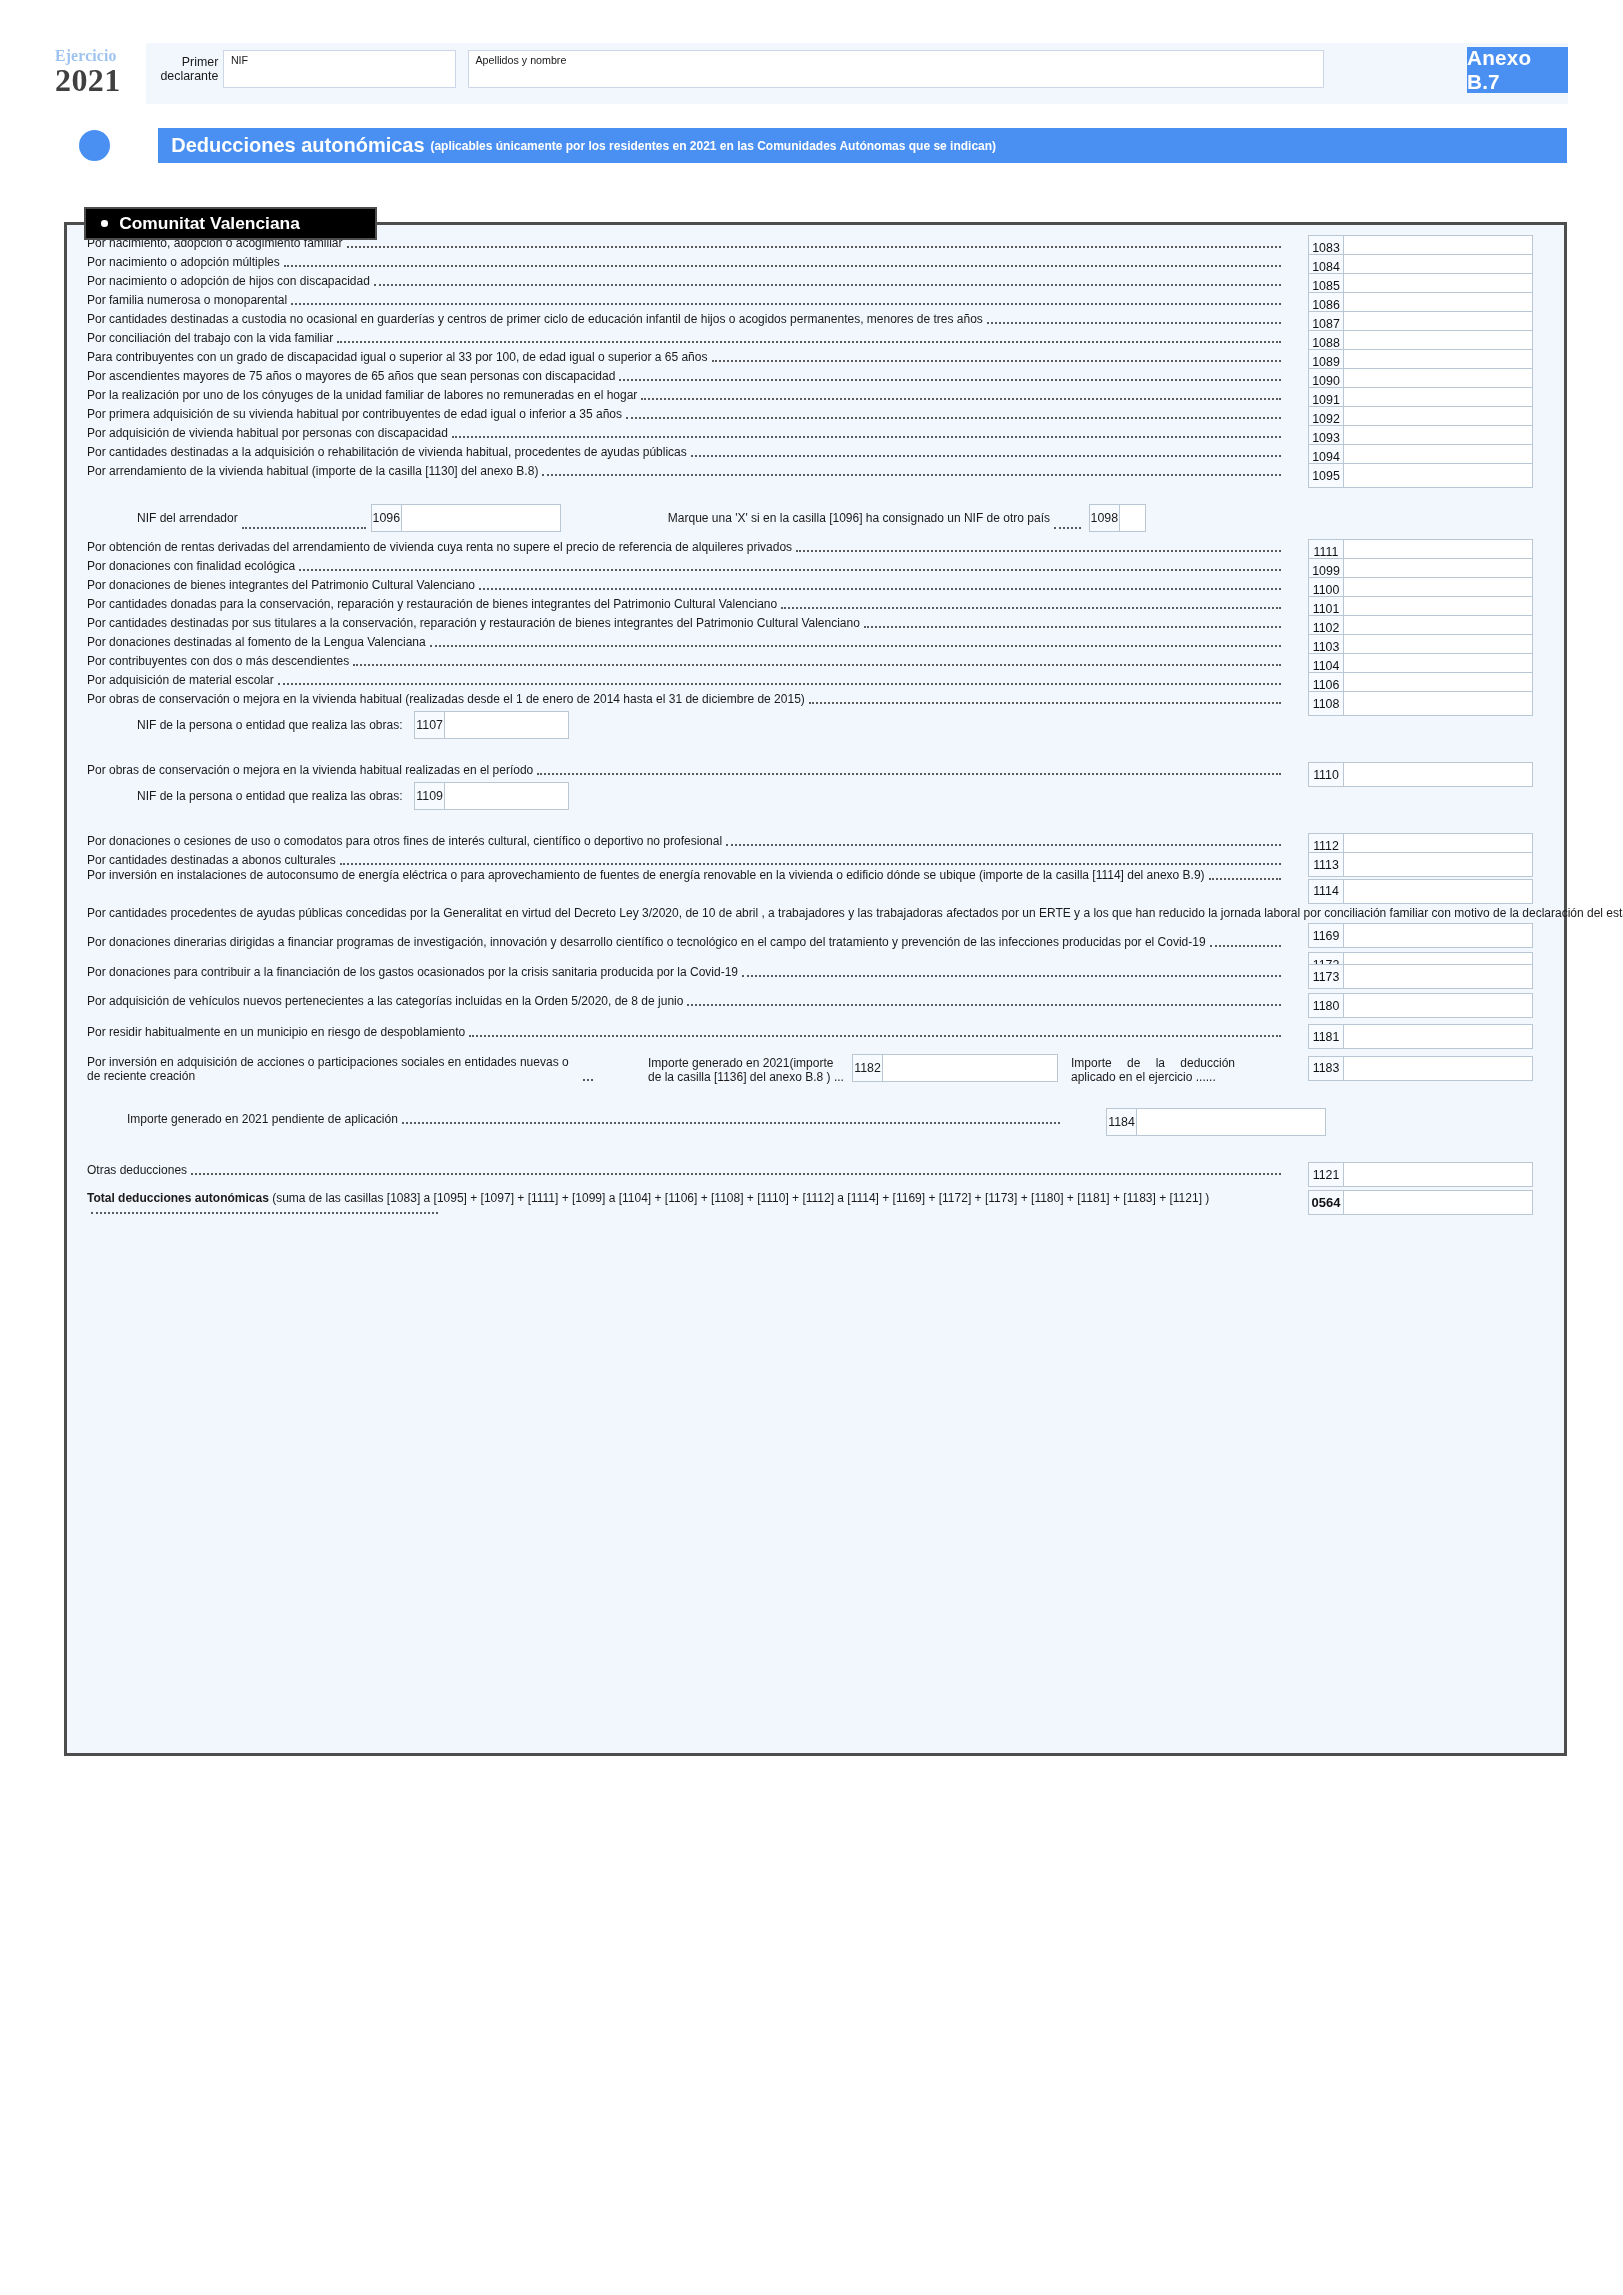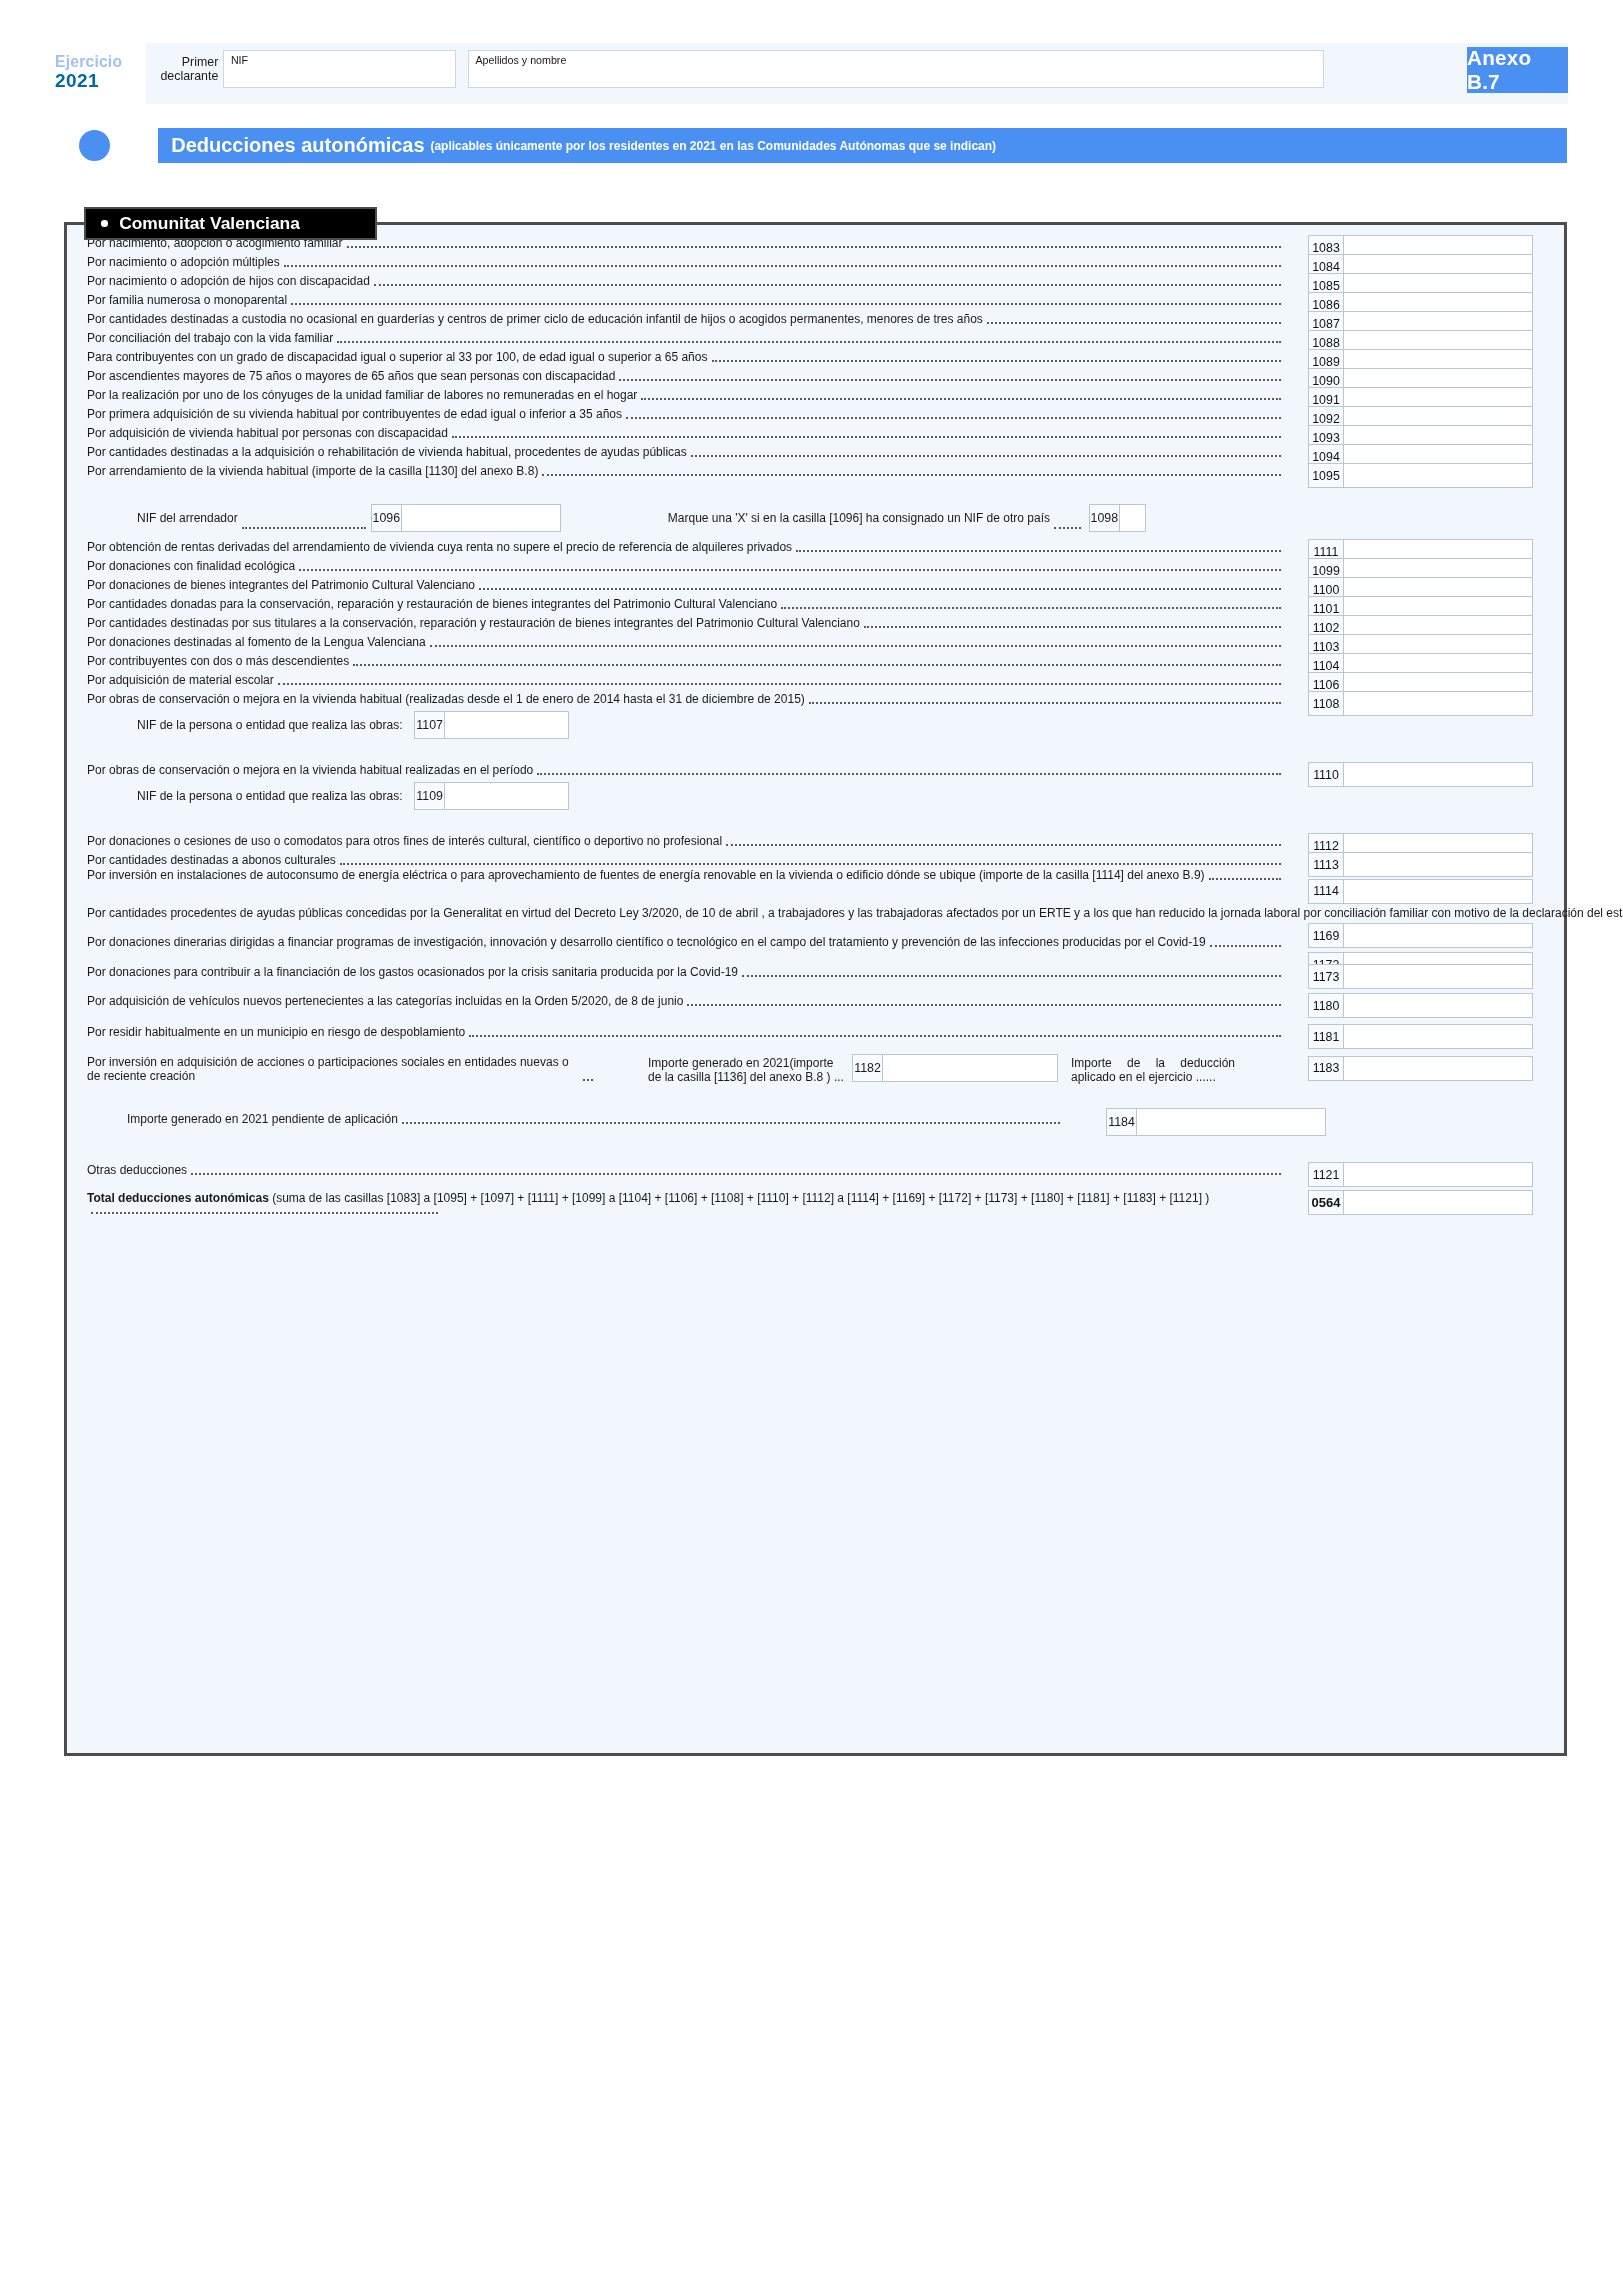--- a/index.html
+++ b/index.html
@@ -22,28 +22,29 @@
     width: 1513px; height: 61px;
     display: flex;
     align-items: stretch;
   }
   .ejercicio-block {
     width: 91px;
     display: flex; flex-direction: column;
     justify-content: center;
     line-height: 1;
     padding-bottom: 3.3px;
+    font-family: Liberation Serif, serif;
   }
   .ejercicio-label {
     font-size: 15.7px; font-weight: bold;
     color: #9fc3ef; letter-spacing: 0.2px;
   }
   .ejercicio-year {
-    font-size: 19px; font-weight: bold;
-    color: #0369a1; letter-spacing: 0.4px;
+    font-size: 32px; font-weight: bold;
+    color: #404040; letter-spacing: 0.4px;
     margin-top: 0.8px;
   }
   .id-panel {
     flex: 1;
     background: #f2f6fd;
     display: flex;
     align-items: flex-start;
     padding: 6.6px 5px 0 8.3px;
   }
   .declarante-label {

